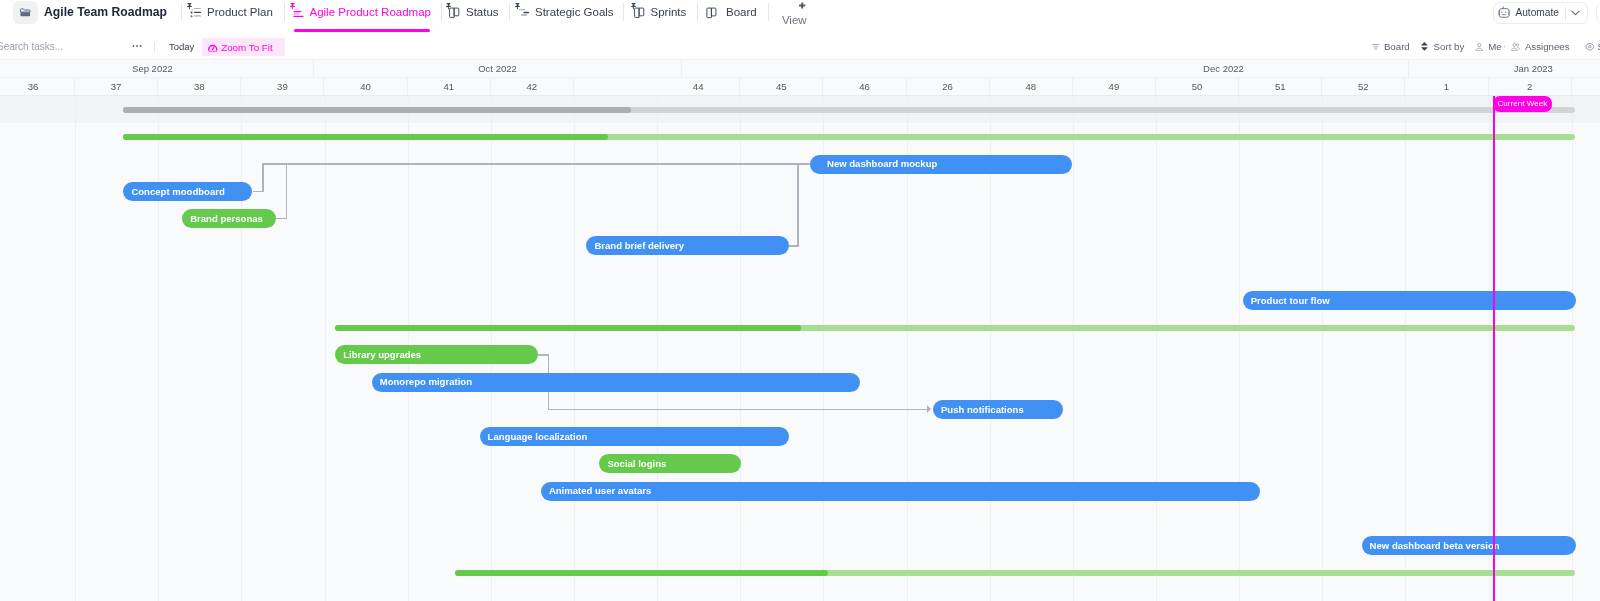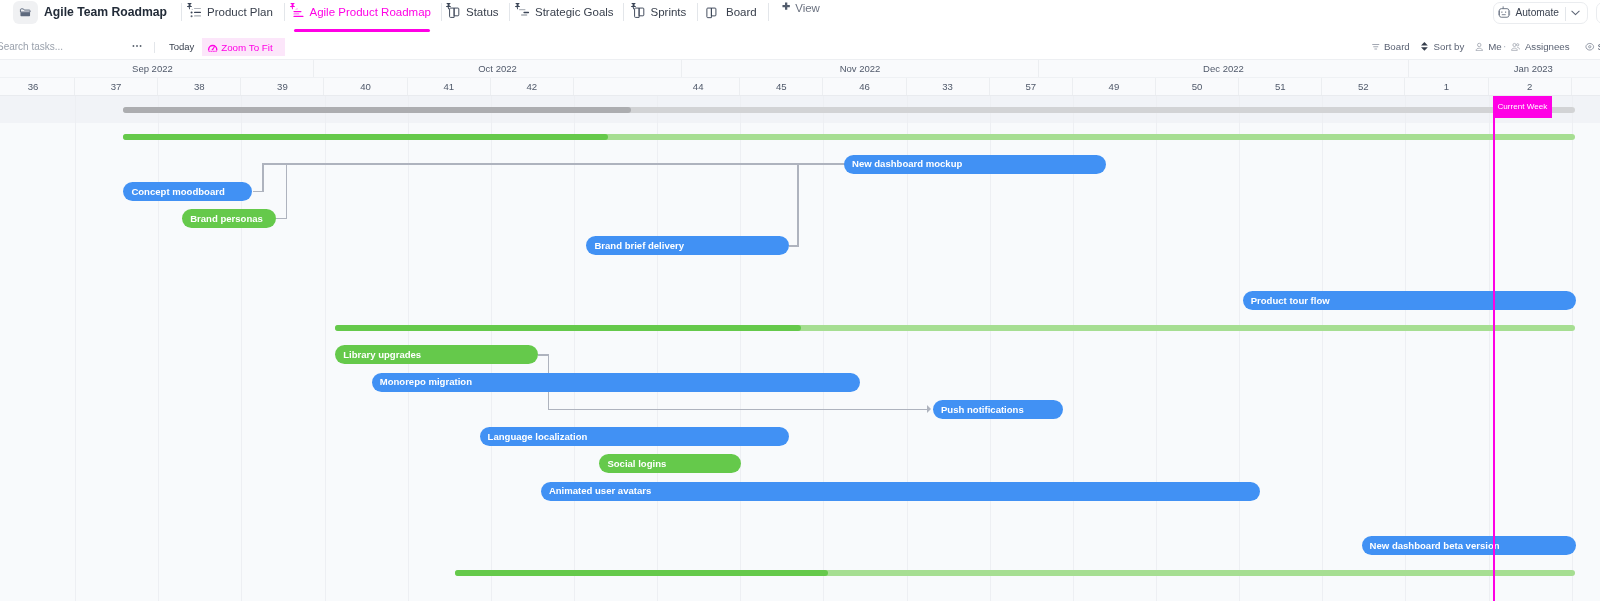--- a/index.html
+++ b/index.html
@@ -14,21 +14,21 @@
   .folder-chip { position:absolute; left:13px; top:1px; width:25px; height:23px; border-radius:6px; background:#F0F1F3;
                  display:flex; align-items:center; justify-content:center; }
   .doc-title { position:absolute; left:44px; top:0; height:24px; display:flex; align-items:center;
                font-size:12.2px; font-weight:700; color:#222B38; letter-spacing:0px; white-space:nowrap; }
   .vsep { position:absolute; top:3px; width:1px; height:18px; background:#E3E6EA; }
   .tab { position:absolute; top:0; height:24px; display:flex; align-items:center; gap:5.5px; white-space:nowrap; }
   .tab .tl { font-size:11.5px; color:#39404D; font-weight:400; }
   .tab.active .tl { color:#FF00E5; }
   .tab .underline { position:absolute; left:4px; width:136px; top:29.3px; height:2.4px; background:#FF00E5; border-radius:2px; }
   .tabicon { position:relative; top:-1.85px; width:14.5px; height:14.5px; display:block; overflow:visible; }
-  .addview { position:absolute; top:0; height:24px; display:flex; align-items:flex-start; gap:5px; white-space:nowrap; }
+  .addview { position:absolute; top:0; height:24px; display:flex; align-items:flex-end; gap:5px; white-space:nowrap;flex-direction:column; }
   .addview .al { font-size:11.5px; color:#6B7280; }
   .automate { position:absolute; top:2px; height:24px; border:1px solid #EAECEF; border-radius:7px; background:#fff;
               display:flex; align-items:center; }
   .automate .lbl { font-size:10.2px; color:#3A4250; }
 
   
   .toolbar { position:absolute; left:0; top:32.8px; width:1600px; height:27.2px; background:#fff; }
   .toolbar:after { content:""; position:absolute; left:0; bottom:0; width:1600px; height:1px; background:#EDEFF2; }
   .searchph { position:absolute; left:-3px; top:0; height:27.2px; display:flex; align-items:center; font-size:10px; color:#9AA1AC; }
   .tbitem { position:absolute; top:0; height:27.2px; display:flex; align-items:center; gap:4.5px; white-space:nowrap;
@@ -54,22 +54,22 @@
   .band { position:absolute; left:0; width:1600px; background:#F1F3F7; }
   .bar { position:absolute; height:19px; border-radius:10px; display:flex; align-items:center; }
   .bar .blabel { font-size:9.55px; font-weight:700; color:#fff; padding-left:8px; white-space:nowrap;
                  overflow:hidden; text-overflow:clip; letter-spacing:0px; position:relative; top:-0.3px; }
   .pbar { position:absolute; height:6px; border-radius:3px; }
   .pbar .fill { position:absolute; left:0; top:0; height:6px; border-radius:3px; }
   .dep { position:absolute; background:#AEB3BE; }
   .arrow { position:absolute; width:0; height:0; border-top:4.3px solid transparent; border-bottom:4.3px solid transparent;
            border-left:4.2px solid #AEB3BE; }
   .cwline { position:absolute; top:0; width:1.6px; height:505.5px; background:#FF00E5; }
-  .cwflag { position:absolute; height:22px; background:#FF00E5; display:flex; align-items:center;
-            padding-left:4.5px; font-size:8.1px; color:#fff; font-weight:400; white-space:nowrap; }
+  .cwflag { position:absolute; height:16px; background:#FF00E5; display:flex; align-items:center;
+            padding-left:4.5px; font-size:8.1px; color:#fff; font-weight:400; white-space:nowrap;border-radius:7px; }
 </style>
 </head>
 <body>
 
 <div id="app">
 
   <div class="tabbar">
     <div class="folder-chip">
       <svg width="13.5" height="13.5" viewBox="0 0 16 16">
         <path d="M1.7 4.2c0-.45.36-.8.8-.8h2.35c.28 0 .54.14.69.37l.72 1.06h6.05c.44 0 .8.36.8.8v1.5H1.7V4.2z" fill="none" stroke="#5E6A7E" stroke-width="1.15" stroke-linejoin="round"></path>
@@ -300,38 +300,37 @@
       <span>S</span>
     </div>
         <div class="tbitem" style="left:1503px; color:#B0B7C2; font-size:10px;">·</div>
       </div>
   </div>
 
   <div class="tlhead">
     <div class="monthrow" id="month-host">
         <div class="mcell" style="left:-8.2px; width:322.2px;">Sep 2022</div>
         <div class="mcell" style="left:314px; width:368px;">Oct 2022</div>
-        <div class="mcell" style="left:682px; width:357px;">Nov 2022</div>
         <div class="mcell" style="left:1039px; width:369.9000000000001px;">Dec 2022</div>
         <div class="mcell" style="left:1408.9px; width:249.69999999999982px;">Jan 2023</div>
       </div>
     <div class="weekrow" id="week-host">
         <div class="wcell" style="left:-8.1px; width:83.15px;">36</div>
         <div class="wcell" style="left:75.05000000000001px; width:83.15px;">37</div>
         <div class="wcell" style="left:158.20000000000002px; width:83.15px;">38</div>
         <div class="wcell" style="left:241.35000000000002px; width:83.15px;">39</div>
         <div class="wcell" style="left:324.5px; width:83.15px;">40</div>
         <div class="wcell" style="left:407.65px; width:83.15px;">41</div>
         <div class="wcell" style="left:490.8px; width:83.15px;">42</div>
         <div class="wcell" style="left:573.95px; width:83.15px;margin-top:20px;">43</div>
         <div class="wcell" style="left:657.1px; width:83.15px;">44</div>
         <div class="wcell" style="left:740.25px; width:83.15px;">45</div>
         <div class="wcell" style="left:823.4px; width:83.15px;">46</div>
-        <div class="wcell" style="left:906.5500000000001px; width:83.15px;">33</div>
-        <div class="wcell" style="left:989.7px; width:83.15px;">57</div>
+        <div class="wcell" style="left:906.5500000000001px; width:83.15px;">26</div>
+        <div class="wcell" style="left:989.7px; width:83.15px;">48</div>
         <div class="wcell" style="left:1072.8500000000001px; width:83.15px;">49</div>
         <div class="wcell" style="left:1156.0000000000002px; width:83.15px;">50</div>
         <div class="wcell" style="left:1239.15px; width:83.15px;">51</div>
         <div class="wcell" style="left:1322.3000000000002px; width:83.15px;">52</div>
         <div class="wcell" style="left:1405.4500000000003px; width:83.15px;">1</div>
         <div class="wcell" style="left:1488.6000000000001px; width:83.15px;">2</div>
         <div class="wcell" style="left:1571.7500000000002px; width:83.15px;">3</div>
       </div>
   </div>
 
@@ -371,21 +370,21 @@
       <div class="dep" style="left:538.2px; top:258.725px; width:10.799999999999955px; height:1.5px;"></div>
       <div class="dep" style="left:547.5px; top:258.725px; width:1.5px; height:56px;"></div>
       <div class="dep" style="left:547.5px; top:313.225px; width:379.7px; height:1.5px;"></div>
       <div class="arrow" style="left:927px; top:309.675px;"></div>
       <div class="pbar" style="left:123.3px; top:11.224999999999994px; width:1452px; background:#D2D3D5;">
            <div class="fill" style="width:507.7px; background:#ACADB0;"></div>
          </div>
       <div class="pbar" style="left:122.5px; top:38.474999999999994px; width:1452.8px; background:#A6DE92;">
            <div class="fill" style="width:485.5px; background:#65C94B;"></div>
          </div>
-      <div class="bar" style="left:844px; top:59.224999999999994px; width:261.6px; background:#4191F4;">
+      <div class="bar" style="left:810px; top:59.224999999999994px; width:261.6px; background:#4191F4;padding-left:9px;">
            <span class="blabel">New dashboard mockup</span>
          </div>
       <div class="bar" style="left:123.4px; top:86.475px; width:129.1px; background:#4191F4;">
            <span class="blabel">Concept moodboard</span>
          </div>
       <div class="bar" style="left:182.2px; top:113.725px; width:93.40000000000003px; background:#65C94B;">
            <span class="blabel">Brand personas</span>
          </div>
       <div class="bar" style="left:586.4px; top:140.975px; width:202.5px; background:#4191F4;">
            <span class="blabel">Brand brief delivery</span>

